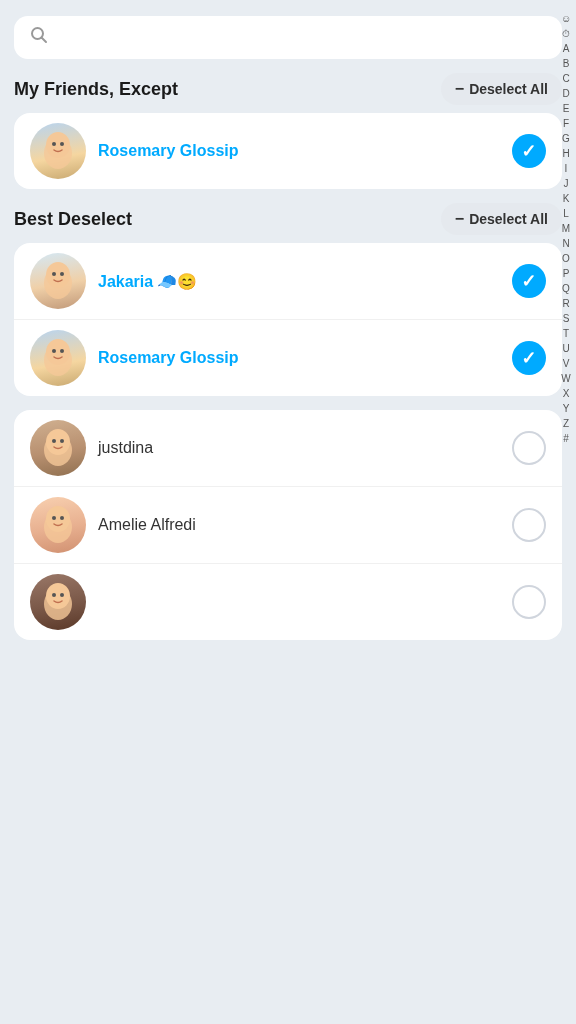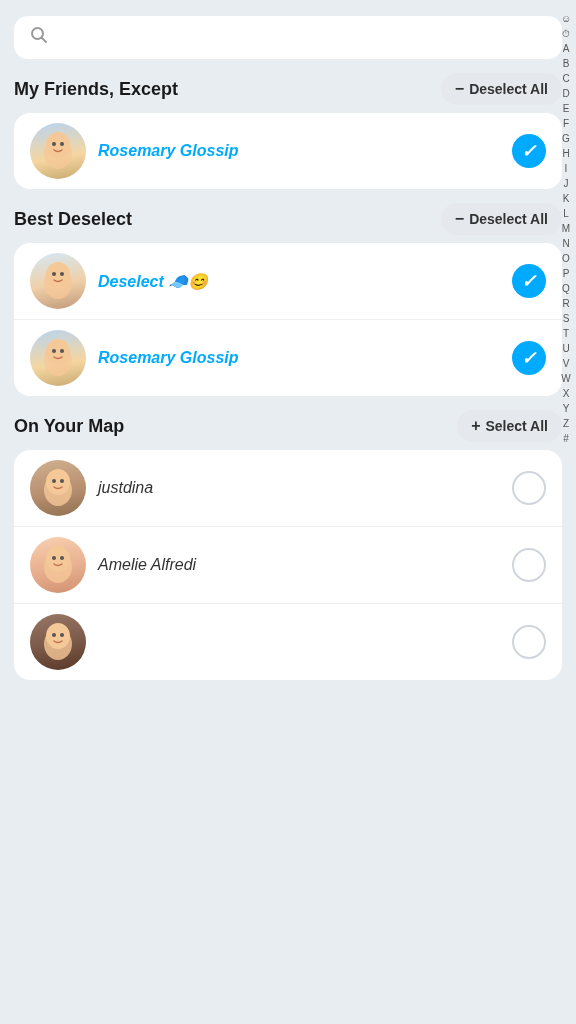--- a/index.html
+++ b/index.html
@@ -67,21 +67,20 @@
       border-radius: 16px;
       margin: 0 14px 14px 14px;
       overflow: hidden;
     }
     .contact-row {
       display: flex;
       align-items: center;
       padding: 10px 16px;
       gap: 12px;
       border-bottom: 1px solid #f0f0f0;
-      font-style: italic;
     }
     .contact-row:last-child {
       border-bottom: none;
     }
     .avatar {
       width: 56px;
       height: 56px;
       border-radius: 50%;
       overflow: hidden;
       flex-shrink: 0;
@@ -211,44 +210,40 @@
       <div class="contact-row">
         <div class="avatar" style="background:linear-gradient(170deg,#d4e8f5 0%,#f0d0a8 55%,#c09878 100%);">
           <svg width="56" height="56" viewBox="0 0 56 56">
       <ellipse cx="28" cy="30" rx="14" ry="16" fill="#f5c898" opacity="0.8"></ellipse>
       <ellipse cx="28" cy="22" rx="12" ry="13" fill="#f5c898"></ellipse>
       <circle cx="24" cy="21" r="2" fill="#555"></circle>
       <circle cx="32" cy="21" r="2" fill="#555"></circle>
       <path d="M24 27 Q28 30 32 27" stroke="#c07050" stroke-width="1.5" fill="none" stroke-linecap="round"></path>
     </svg>
         </div>
-        <span class="contact-name selected">Deselect 🧢😊</span>
+        <span class="contact-name selected">Jakaria 🧢😊</span>
         <div class="check-circle checked">
           <span class="check-icon">✓</span>
         </div>
       </div>
       <div class="contact-row">
         <div class="avatar" style="background:linear-gradient(170deg,#b8d4f0 0%,#f5d6a0 60%,#c8a870 100%);">
           <svg width="56" height="56" viewBox="0 0 56 56">
       <ellipse cx="28" cy="30" rx="14" ry="16" fill="#f5c898" opacity="0.8"></ellipse>
       <ellipse cx="28" cy="22" rx="12" ry="13" fill="#f5c898"></ellipse>
       <circle cx="24" cy="21" r="2" fill="#555"></circle>
       <circle cx="32" cy="21" r="2" fill="#555"></circle>
       <path d="M24 27 Q28 30 32 27" stroke="#c07050" stroke-width="1.5" fill="none" stroke-linecap="round"></path>
     </svg>
         </div>
         <span class="contact-name selected">Rosemary Glossip</span>
         <div class="check-circle checked">
           <span class="check-icon">✓</span>
         </div>
       </div>
-    </div>
-    <div class="section-header">
-      <span class="section-title">On Your Map</span>
-      <button class="select-btn"><span style="font-size:16px;font-weight:700;">+</span> Select All</button>
     </div>
     <div class="card">
       <div class="contact-row">
         <div class="avatar" style="background:linear-gradient(170deg,#d0b090 0%,#b89070 55%,#907050 100%);">
           <svg width="56" height="56" viewBox="0 0 56 56">
       <ellipse cx="28" cy="30" rx="14" ry="16" fill="#f5c898" opacity="0.8"></ellipse>
       <ellipse cx="28" cy="22" rx="12" ry="13" fill="#f5c898"></ellipse>
       <circle cx="24" cy="21" r="2" fill="#555"></circle>
       <circle cx="32" cy="21" r="2" fill="#555"></circle>
       <path d="M24 27 Q28 30 32 27" stroke="#c07050" stroke-width="1.5" fill="none" stroke-linecap="round"></path>

